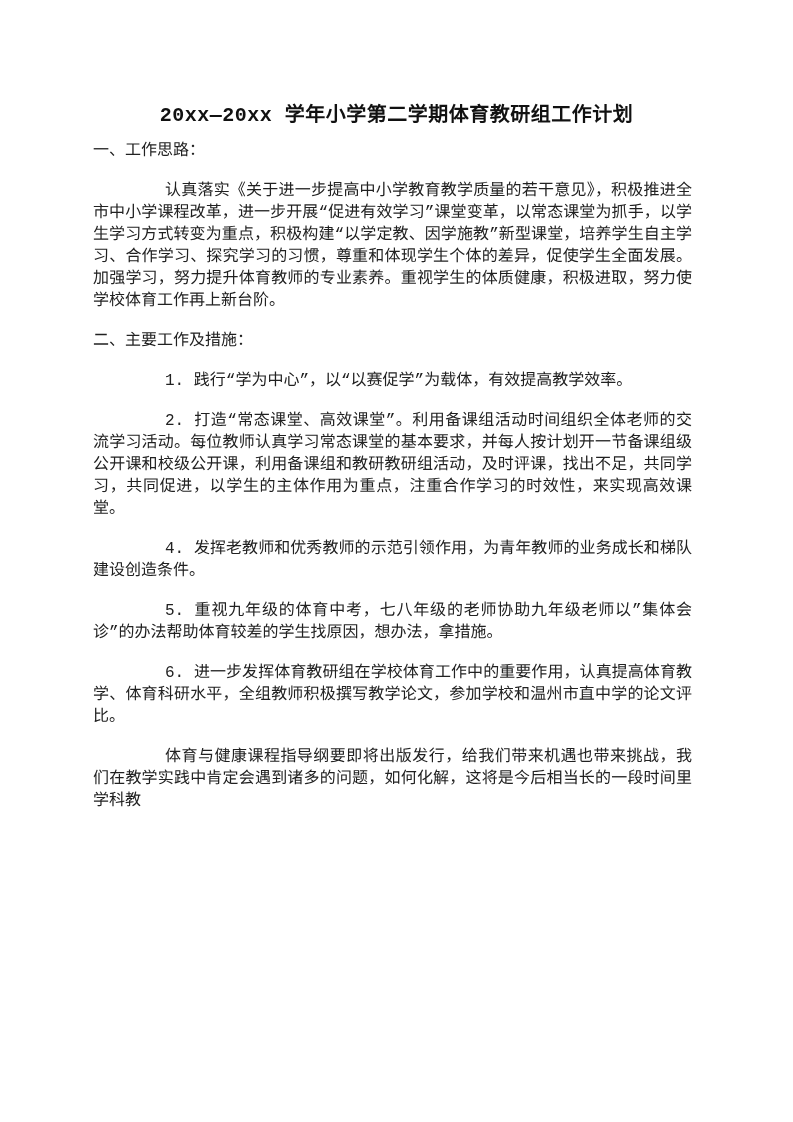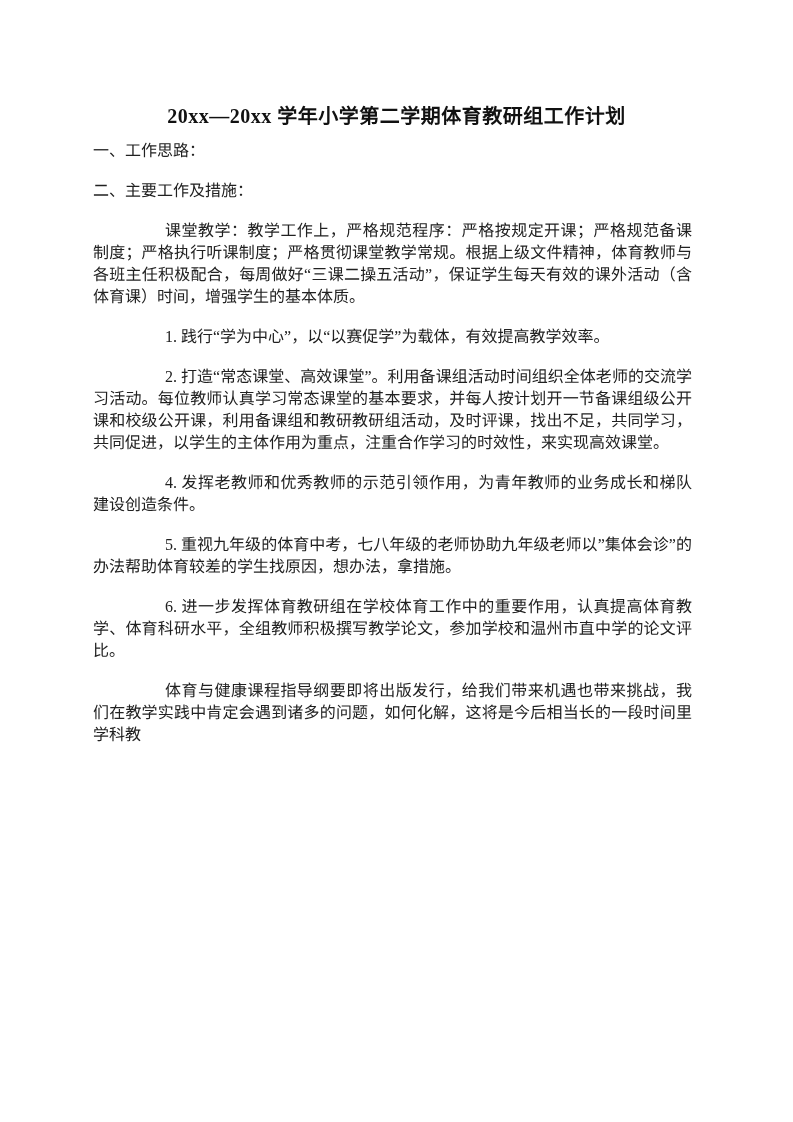--- a/index.html
+++ b/index.html
@@ -8,21 +8,21 @@
     margin: 0;
     padding: 0;
     background: #ffffff;
   }
   .page {
     position: relative;
     width: 793px;
     height: 1122px;
     background: #ffffff;
     overflow: hidden;
-    font-family: Liberation Serif, serif;
+    font-family: Liberation Mono, monospace;
     color: #212121;
   }
   .content {
     position: absolute;
     left: 93px;
     top: 102px;
     width: 607px;
   }
   .doc-title {
     margin: 0 0 10px 0;
@@ -50,25 +50,25 @@
 </style>
 </head>
 <body>
 
 <div class="page">
   <div class="content">
     <h1 class="doc-title">20xx—20xx 学年小学第二学期体育教研组工作计划</h1>
 
     <p class="block plain">一、工作思路：</p>
 
+    <p class="block indent">认真落实《关于进一步提高中小学教育教学质量的若干意见》，积极推进全市中小学课程改革，进一步开展“促进有效学习”课堂变革，以常态课堂为抓手，以学生学习方式转变为重点，积极构建“以学定教、因学施教”新型课堂，培养学生自主学习、合作学习、探究学习的习惯，尊重和体现学生个体的差异，促使学生全面发展。加强学习，努力提升体育教师的专业素养。重视学生的体质健康，积极进取，努力使学校体育工作再上新台阶。</p>
 
 
     <p class="block plain">二、主要工作及措施：</p>
 
-    <p class="block indent">课堂教学：教学工作上，严格规范程序：严格按规定开课；严格规范备课制度；严格执行听课制度；严格贯彻课堂教学常规。根据上级文件精神，体育教师与各班主任积极配合，每周做好“三课二操五活动”，保证学生每天有效的课外活动（含体育课）时间，增强学生的基本体质。</p>
 
     <p class="block indent">1. 践行“学为中心”，以“以赛促学”为载体，有效提高教学效率。</p>
 
     <p class="block indent">2. 打造“常态课堂、高效课堂”。利用备课组活动时间组织全体老师的交流学习活动。每位教师认真学习常态课堂的基本要求，并每人按计划开一节备课组级公开课和校级公开课，利用备课组和教研教研组活动，及时评课，找出不足，共同学习，共同促进，以学生的主体作用为重点，注重合作学习的时效性，来实现高效课堂。</p>
 
 
     <p class="block indent">4. 发挥老教师和优秀教师的示范引领作用，为青年教师的业务成长和梯队建设创造条件。</p>
 
     <p class="block indent">5. 重视九年级的体育中考，七八年级的老师协助九年级老师以”集体会诊”的办法帮助体育较差的学生找原因，想办法，拿措施。</p>
 

